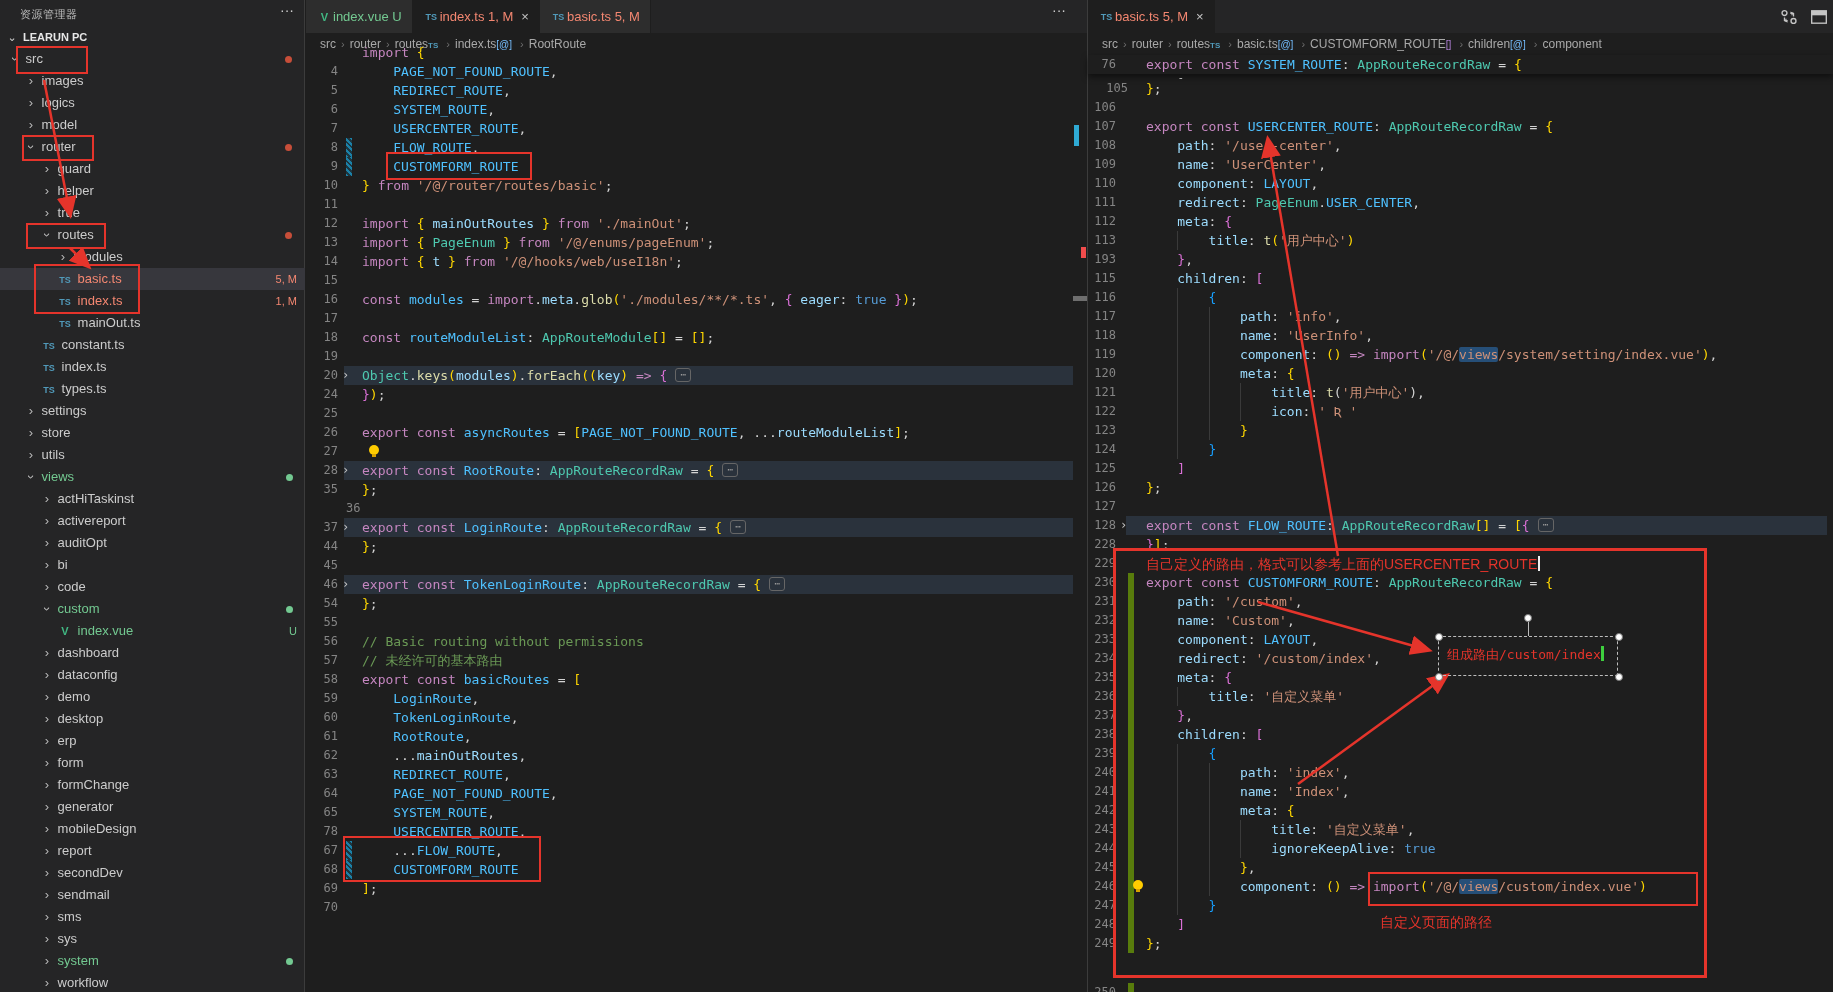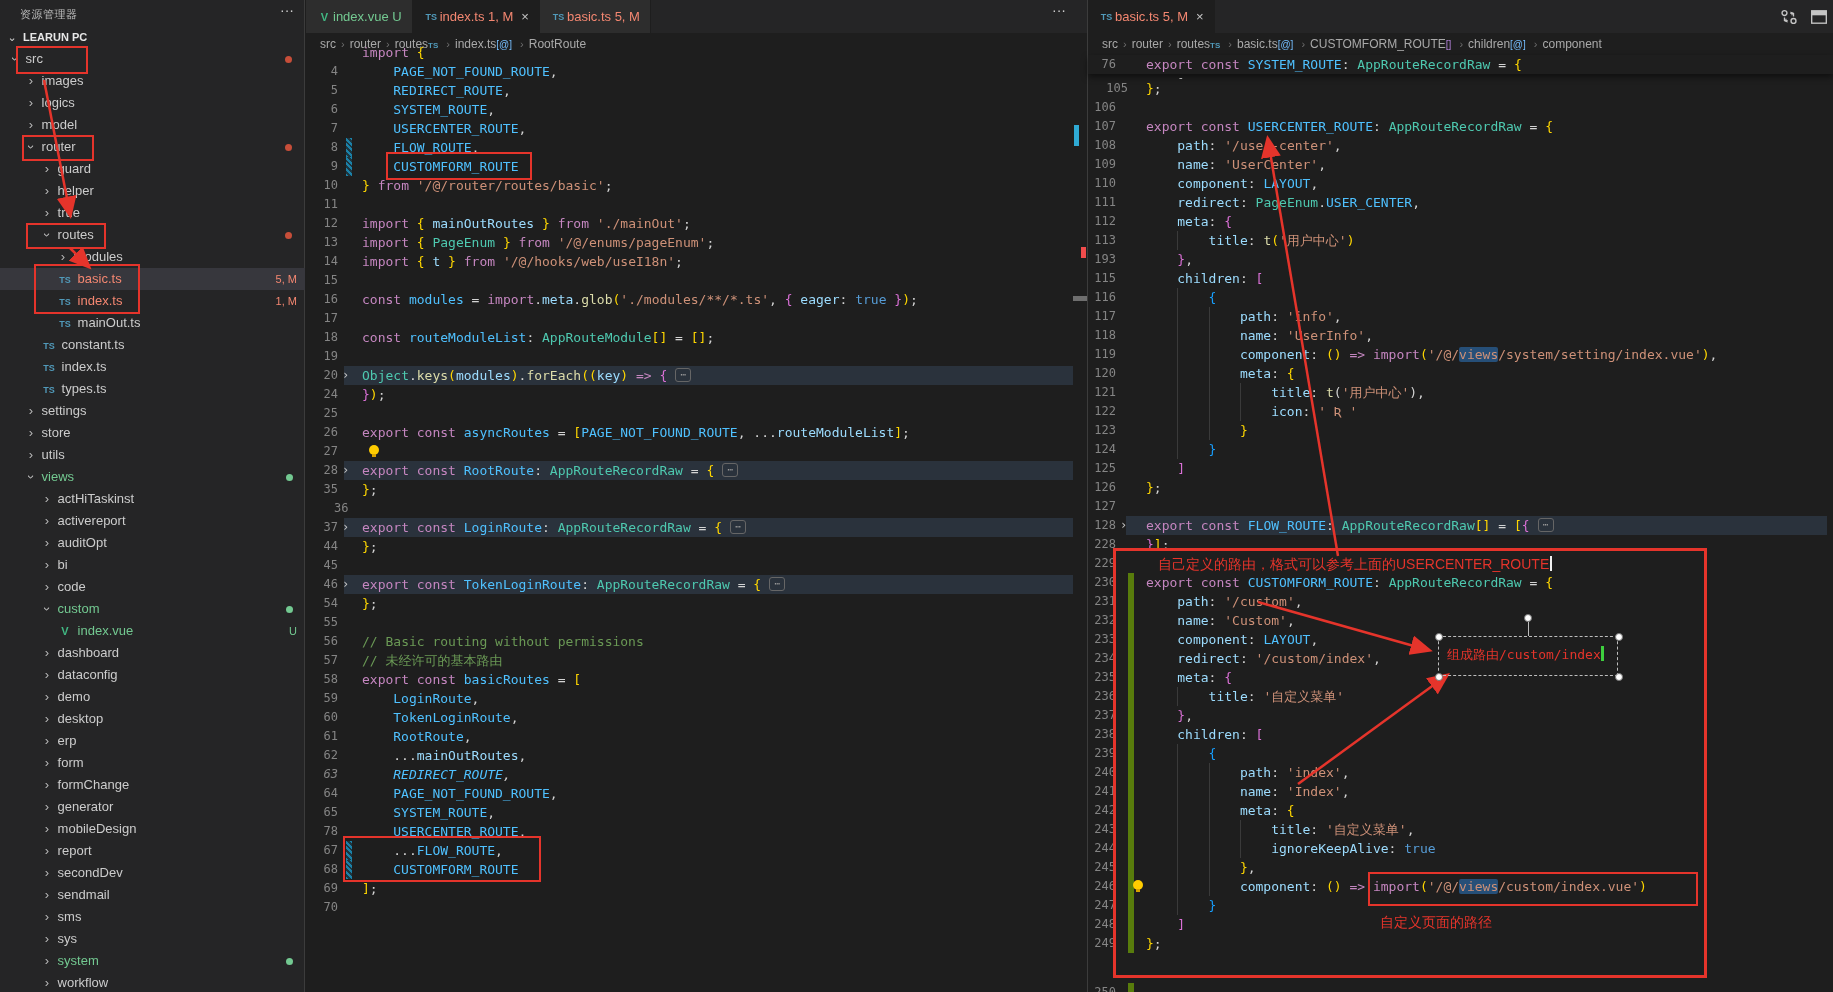--- a/index.html
+++ b/index.html
@@ -173,37 +173,37 @@
       <div class="code-row" style="left: 306px; top: 347px; width: 781px;"><span class="num" style="left: 0px; width: 32px;">19</span><span style="position: absolute; left: 56px; white-space: pre;"></span></div>
       <div class="rowhl" style="left: 344px; top: 366px; width: 729px;"></div>
       <div class="code-row" style="left: 306px; top: 366px; width: 781px;"><span class="num" style="left: 0px; width: 32px;">20</span><span class="fchev" style="left: 36px;">›</span><span style="position: absolute; left: 56px; white-space: pre;"><span class="tk-t">Object</span><span class="tk-p">.</span><span class="tk-f">keys</span><span class="tk-y">(</span><span class="tk-v">modules</span><span class="tk-y">)</span><span class="tk-p">.</span><span class="tk-f">forEach</span><span class="tk-y">((</span><span class="tk-v">key</span><span class="tk-y">)</span><span class="tk-k"> =&gt; </span><span class="tk-m">{</span><span class="fold-chip">⋯</span></span></div>
       <div class="code-row" style="left: 306px; top: 385px; width: 781px;"><span class="num" style="left: 0px; width: 32px;">24</span><span style="position: absolute; left: 56px; white-space: pre;"><span class="tk-m">}</span><span class="tk-y">)</span><span class="tk-p">;</span></span></div>
       <div class="code-row" style="left: 306px; top: 404px; width: 781px;"><span class="num" style="left: 0px; width: 32px;">25</span><span style="position: absolute; left: 56px; white-space: pre;"></span></div>
       <div class="code-row" style="left: 306px; top: 423px; width: 781px;"><span class="num" style="left: 0px; width: 32px;">26</span><span style="position: absolute; left: 56px; white-space: pre;"><span class="tk-k">export const </span><span class="tk-c">asyncRoutes</span><span class="tk-p"> = </span><span class="tk-y">[</span><span class="tk-c">PAGE_NOT_FOUND_ROUTE</span><span class="tk-p">, ...</span><span class="tk-v">routeModuleList</span><span class="tk-y">]</span><span class="tk-p">;</span></span></div>
       <div class="code-row" style="left: 306px; top: 442px; width: 781px;"><span class="num" style="left: 0px; width: 32px;">27</span><span class="bulb" style="left: 62px;"></span><span style="position: absolute; left: 56px; white-space: pre;"></span></div>
       <div class="rowhl" style="left: 344px; top: 461px; width: 729px;"></div>
       <div class="code-row" style="left: 306px; top: 461px; width: 781px;"><span class="num" style="left: 0px; width: 32px;">28</span><span class="fchev" style="left: 36px;">›</span><span style="position: absolute; left: 56px; white-space: pre;"><span class="tk-k">export const </span><span class="tk-c">RootRoute</span><span class="tk-p">: </span><span class="tk-t">AppRouteRecordRaw</span><span class="tk-p"> = </span><span class="tk-y">{</span><span class="fold-chip">⋯</span></span></div>
       <div class="code-row" style="left: 306px; top: 480px; width: 781px;"><span class="num" style="left: 0px; width: 32px;">35</span><span style="position: absolute; left: 56px; white-space: pre;"><span class="tk-y">}</span><span class="tk-p">;</span></span></div>
-      <div class="code-row" style="left: 306px; top: 499px; width: 781px;"><span class="num" style="left: 0px; width: 32px; padding-left: 28px;">36</span><span style="position: absolute; left: 56px; white-space: pre;"></span></div>
+      <div class="code-row" style="left: 306px; top: 499px; width: 781px;"><span class="num" style="left: 12px; width: 32px; padding-left: 28px;">36</span><span style="position: absolute; left: 56px; white-space: pre;"></span></div>
       <div class="rowhl" style="left: 344px; top: 518px; width: 729px;"></div>
       <div class="code-row" style="left: 306px; top: 518px; width: 781px;"><span class="num" style="left: 0px; width: 32px;">37</span><span class="fchev" style="left: 36px;">›</span><span style="position: absolute; left: 56px; white-space: pre;"><span class="tk-k">export const </span><span class="tk-c">LoginRoute</span><span class="tk-p">: </span><span class="tk-t">AppRouteRecordRaw</span><span class="tk-p"> = </span><span class="tk-y">{</span><span class="fold-chip">⋯</span></span></div>
       <div class="code-row" style="left: 306px; top: 537px; width: 781px;"><span class="num" style="left: 0px; width: 32px;">44</span><span style="position: absolute; left: 56px; white-space: pre;"><span class="tk-y">}</span><span class="tk-p">;</span></span></div>
       <div class="code-row" style="left: 306px; top: 556px; width: 781px;"><span class="num" style="left: 0px; width: 32px;">45</span><span style="position: absolute; left: 56px; white-space: pre;"></span></div>
       <div class="rowhl" style="left: 344px; top: 575px; width: 729px;"></div>
       <div class="code-row" style="left: 306px; top: 575px; width: 781px;"><span class="num" style="left: 0px; width: 32px;">46</span><span class="fchev" style="left: 36px;">›</span><span style="position: absolute; left: 56px; white-space: pre;"><span class="tk-k">export const </span><span class="tk-c">TokenLoginRoute</span><span class="tk-p">: </span><span class="tk-t">AppRouteRecordRaw</span><span class="tk-p"> = </span><span class="tk-y">{</span><span class="fold-chip">⋯</span></span></div>
       <div class="code-row" style="left: 306px; top: 594px; width: 781px;"><span class="num" style="left: 0px; width: 32px;">54</span><span style="position: absolute; left: 56px; white-space: pre;"><span class="tk-y">}</span><span class="tk-p">;</span></span></div>
       <div class="code-row" style="left: 306px; top: 613px; width: 781px;"><span class="num" style="left: 0px; width: 32px;">55</span><span style="position: absolute; left: 56px; white-space: pre;"></span></div>
       <div class="code-row" style="left: 306px; top: 632px; width: 781px;"><span class="num" style="left: 0px; width: 32px;">56</span><span style="position: absolute; left: 56px; white-space: pre;"><span class="tk-cm">// Basic routing without permissions</span></span></div>
       <div class="code-row" style="left: 306px; top: 651px; width: 781px;"><span class="num" style="left: 0px; width: 32px;">57</span><span style="position: absolute; left: 56px; white-space: pre;"><span class="tk-cm">// 未经许可的基本路由</span></span></div>
       <div class="code-row" style="left: 306px; top: 670px; width: 781px;"><span class="num" style="left: 0px; width: 32px;">58</span><span style="position: absolute; left: 56px; white-space: pre;"><span class="tk-k">export const </span><span class="tk-c">basicRoutes</span><span class="tk-p"> = </span><span class="tk-y">[</span></span></div>
       <div class="code-row" style="left: 306px; top: 689px; width: 781px;"><span class="num" style="left: 0px; width: 32px;">59</span><span style="position: absolute; left: 56px; white-space: pre;"><span class="ichunk"></span><span class="tk-c">LoginRoute</span><span class="tk-p">,</span></span></div>
       <div class="code-row" style="left: 306px; top: 708px; width: 781px;"><span class="num" style="left: 0px; width: 32px;">60</span><span style="position: absolute; left: 56px; white-space: pre;"><span class="ichunk"></span><span class="tk-c">TokenLoginRoute</span><span class="tk-p">,</span></span></div>
       <div class="code-row" style="left: 306px; top: 727px; width: 781px;"><span class="num" style="left: 0px; width: 32px;">61</span><span style="position: absolute; left: 56px; white-space: pre;"><span class="ichunk"></span><span class="tk-c">RootRoute</span><span class="tk-p">,</span></span></div>
       <div class="code-row" style="left: 306px; top: 746px; width: 781px;"><span class="num" style="left: 0px; width: 32px;">62</span><span style="position: absolute; left: 56px; white-space: pre;"><span class="ichunk"></span><span class="tk-p">...</span><span class="tk-v">mainOutRoutes</span><span class="tk-p">,</span></span></div>
-      <div class="code-row" style="left: 306px; top: 765px; width: 781px; font-style: italic;"><span class="num" style="left: 0px; width: 32px;">63</span><span style="position: absolute; left: 56px; white-space: pre;"><span class="ichunk"></span><span class="tk-c">REDIRECT_ROUTE</span><span class="tk-p">,</span></span></div>
+      <div class="code-row" style="left: 306px; top: 765px; width: 781px;"><span class="num" style="left: 0px; width: 32px;">63</span><span style="position: absolute; left: 56px; white-space: pre;"><span class="ichunk"></span><span class="tk-c">REDIRECT_ROUTE</span><span class="tk-p">,</span></span></div>
       <div class="code-row" style="left: 306px; top: 784px; width: 781px;"><span class="num" style="left: 0px; width: 32px;">64</span><span style="position: absolute; left: 56px; white-space: pre;"><span class="ichunk"></span><span class="tk-c">PAGE_NOT_FOUND_ROUTE</span><span class="tk-p">,</span></span></div>
       <div class="code-row" style="left: 306px; top: 803px; width: 781px;"><span class="num" style="left: 0px; width: 32px;">65</span><span style="position: absolute; left: 56px; white-space: pre;"><span class="ichunk"></span><span class="tk-c">SYSTEM_ROUTE</span><span class="tk-p">,</span></span></div>
       <div class="code-row" style="left: 306px; top: 822px; width: 781px;"><span class="num" style="left: 0px; width: 32px;">78</span><span style="position: absolute; left: 56px; white-space: pre;"><span class="ichunk"></span><span class="tk-c">USERCENTER_ROUTE</span><span class="tk-p">,</span></span></div>
       <div class="code-row" style="left: 306px; top: 841px; width: 781px;"><span class="num" style="left: 0px; width: 32px;">67</span><span class="gmark mod" style="left: 40px;"></span><span style="position: absolute; left: 56px; white-space: pre;"><span class="ichunk"></span><span class="tk-p">...</span><span class="tk-c">FLOW_ROUTE</span><span class="tk-p">,</span></span></div>
       <div class="code-row" style="left: 306px; top: 860px; width: 781px;"><span class="num" style="left: 0px; width: 32px;">68</span><span class="gmark mod" style="left: 40px;"></span><span style="position: absolute; left: 56px; white-space: pre;"><span class="ichunk"></span><span class="tk-c">CUSTOMFORM_ROUTE</span></span></div>
       <div class="code-row" style="left: 306px; top: 879px; width: 781px;"><span class="num" style="left: 0px; width: 32px;">69</span><span style="position: absolute; left: 56px; white-space: pre;"><span class="tk-y">]</span><span class="tk-p">;</span></span></div>
       <div class="code-row" style="left: 306px; top: 898px; width: 781px;"><span class="num" style="left: 0px; width: 32px;">70</span><span style="position: absolute; left: 56px; white-space: pre;"></span></div>
       <div class="ruler" style="left: 1073px; top: 33px; height: 959px;">
         <div class="mk" style="left: 1px; top: 92px; width: 5px; height: 21px; background: rgb(47, 170, 212);"></div>
         <div class="mk" style="left: 8px; top: 214px; width: 5px; height: 11px; background: rgb(241, 76, 76);"></div>
@@ -293,21 +293,21 @@
       <div class="ann-box thin" style="left: 16px; top: 46px; width: 72px; height: 28px; border-color: rgb(229, 52, 43);"></div>
       <div class="ann-box thin" style="left: 22px; top: 135px; width: 72px; height: 26px; border-color: rgb(229, 52, 43);"></div>
       <div class="ann-box thin" style="left: 26px; top: 223px; width: 80px; height: 26px; border-color: rgb(229, 52, 43);"></div>
       <div class="ann-box thin" style="left: 34px; top: 264px; width: 106px; height: 50px; border-color: rgb(229, 52, 43);"></div>
       <div class="ann-box thin" style="left: 386px; top: 152px; width: 146px; height: 28px; border-color: rgb(229, 52, 43);"></div>
       <div class="ann-box thin" style="left: 343px; top: 836px; width: 198px; height: 46px; border-color: rgb(229, 52, 43);"></div>
       <div class="ann-box" style="left: 1113px; top: 548px; width: 594px; height: 430px; border-color: rgb(229, 52, 43);"></div>
       <div class="ann-box thin" style="left: 1368px; top: 872px; width: 330px; height: 34px; border-color: rgb(229, 52, 43);"></div>
     </div>
   <div id="ann-texts">
-      <div class="ann-text" style="left: 1146px; top: 556px; color: rgb(229, 52, 43); margin-left: 12px;">自己定义的路由，格式可以参考上面的USERCENTER_ROUTE<span class="cur"></span></div>
+      <div class="ann-text" style="left: 1146px; top: 556px; color: rgb(229, 52, 43);">自己定义的路由，格式可以参考上面的USERCENTER_ROUTE<span class="cur"></span></div>
       <div class="ann-text" style="left: 1380px; top: 914px; color: rgb(229, 52, 43);">自定义页面的路径</div>
     </div>
   <svg id="ann-svg">
     <defs>
       <marker id="ah" markerWidth="9" markerHeight="8" refX="7" refY="4" orient="auto">
         <path d="M0,0 L9,4 L0,8 Z" fill="#e5342b"></path>
       </marker>
     </defs>
   <line x1="44" y1="80" x2="70" y2="214" stroke="#e5342b" stroke-width="2.5" marker-end="url(#ah)"></line>
       <line x1="70" y1="248" x2="88" y2="266" stroke="#e5342b" stroke-width="2.5" marker-end="url(#ah)"></line>

